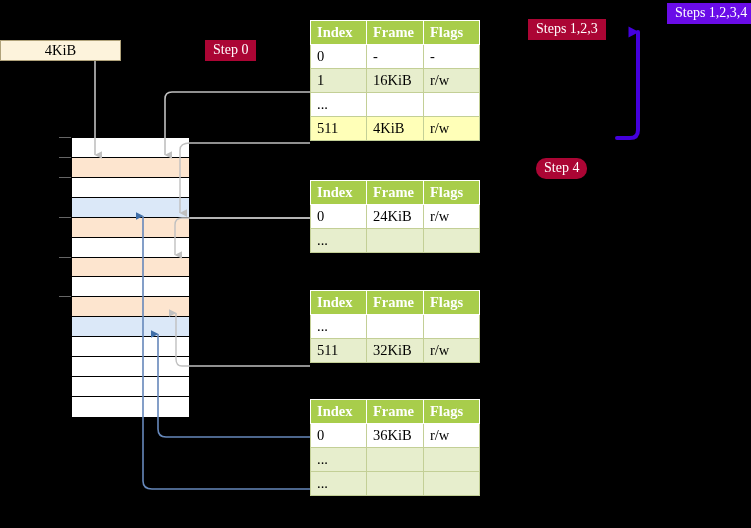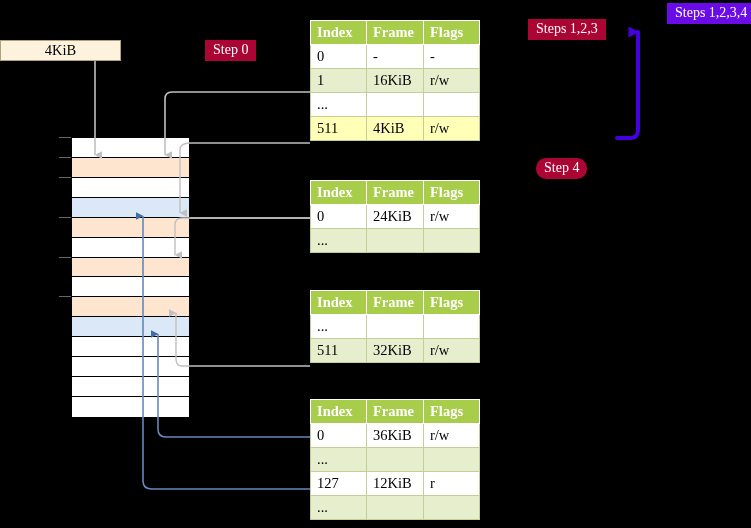--- a/index.html
+++ b/index.html
@@ -250,25 +250,20 @@
         <tr class="odd">
           <td>0</td>
           <td>36KiB</td>
           <td>r/w</td>
         </tr>
         <tr class="even">
           <td>...</td>
           <td></td>
           <td></td>
         </tr>
-        <tr class="odd">
-          <td>127</td>
-          <td>12KiB</td>
-          <td>r</td>
-        </tr>
         <tr class="even">
           <td>...</td>
           <td></td>
           <td></td>
         </tr>
       </tbody>
   </table>
 
   <svg class="overlay">
     <defs>

